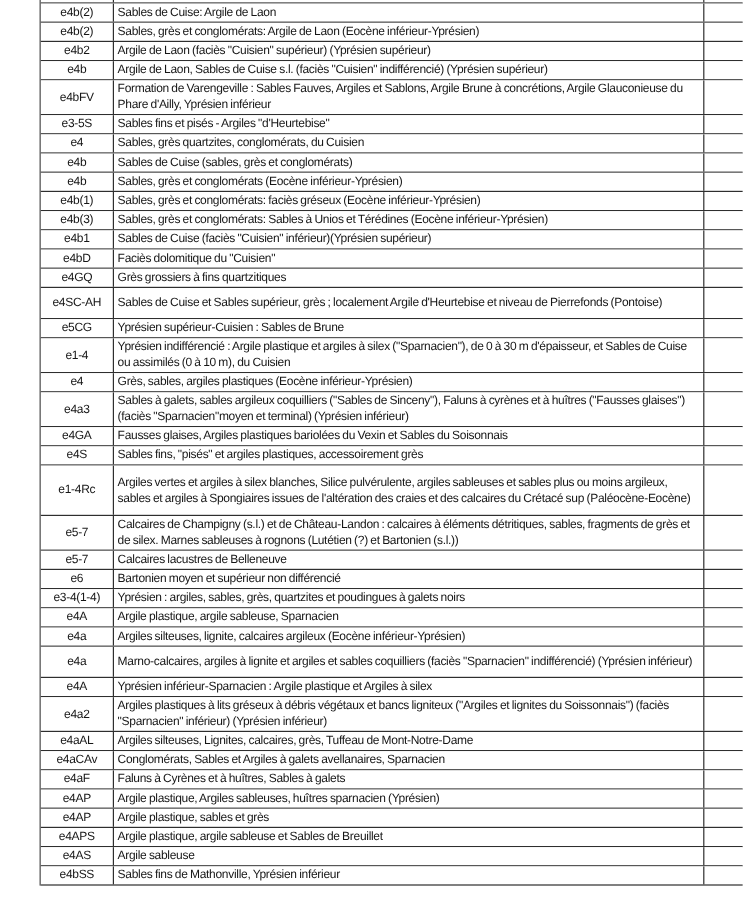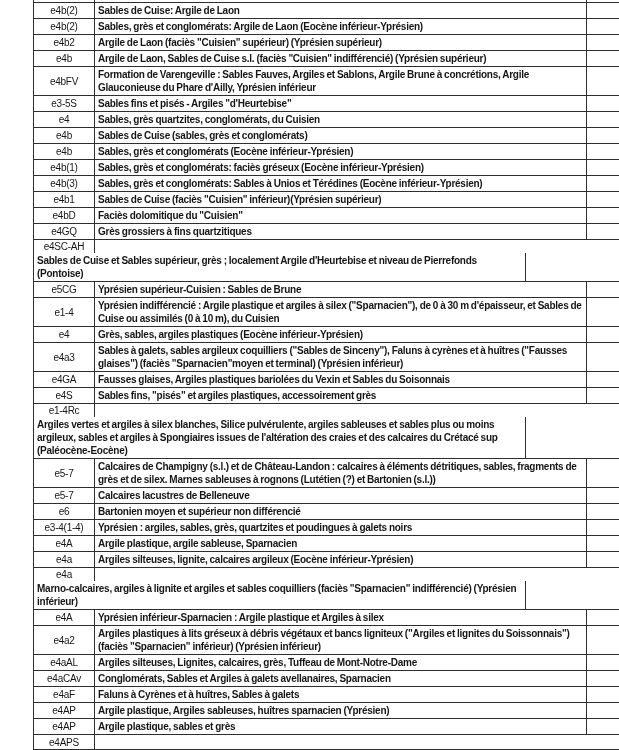--- a/index.html
+++ b/index.html
@@ -26,40 +26,39 @@
     word-spacing: -0.5px;
   }
   .row {
     display: flex;
     align-items: stretch;
     border-bottom: 1px solid #2e2e2e;
     min-height: 15px;
     background: #ffffff;
   }
   .row.sliver { min-height: 2px; }
-  .row.tall  { min-height: 26px; flex-direction: column; }
-  .row.xtall { min-height: 42px; flex-direction: column; }
+  .row.tall  { min-height: 26px; }
+  .row.xtall { min-height: 42px; }
 
   .cell {
     border-right: 1px solid #2e2e2e;
     display: flex;
     align-items: center;
   }
   .cell.code {
     width: 61px;
     justify-content: center;
     text-align: center;
     padding: 0 1px;
     flex-shrink: 0;
   }
   .cell.desc {
     width: 492px;
     padding: 1px 3px;
     flex-shrink: 0;
-    font-weight: bold;
   }
   .cell.blank {
     flex: 1 1 auto;
     border-right: none; 
   }
 </style>
 </head>
 <body>
 
 <div class="table">
@@ -281,20 +280,21 @@
   </div>
 
   <div class="row">
     <div class="cell code">e4AP</div>
     <div class="cell desc">Argile plastique, sables et grès</div>
     <div class="cell blank"></div>
   </div>
 
   <div class="row">
     <div class="cell code">e4APS</div>
+    <div class="cell desc">Argile plastique, argile sableuse et Sables de Breuillet</div>
     <div class="cell blank"></div>
   </div>
 
   <div class="row">
     <div class="cell code">e4AS</div>
     <div class="cell desc">Argile sableuse</div>
     <div class="cell blank"></div>
   </div>
 
 

